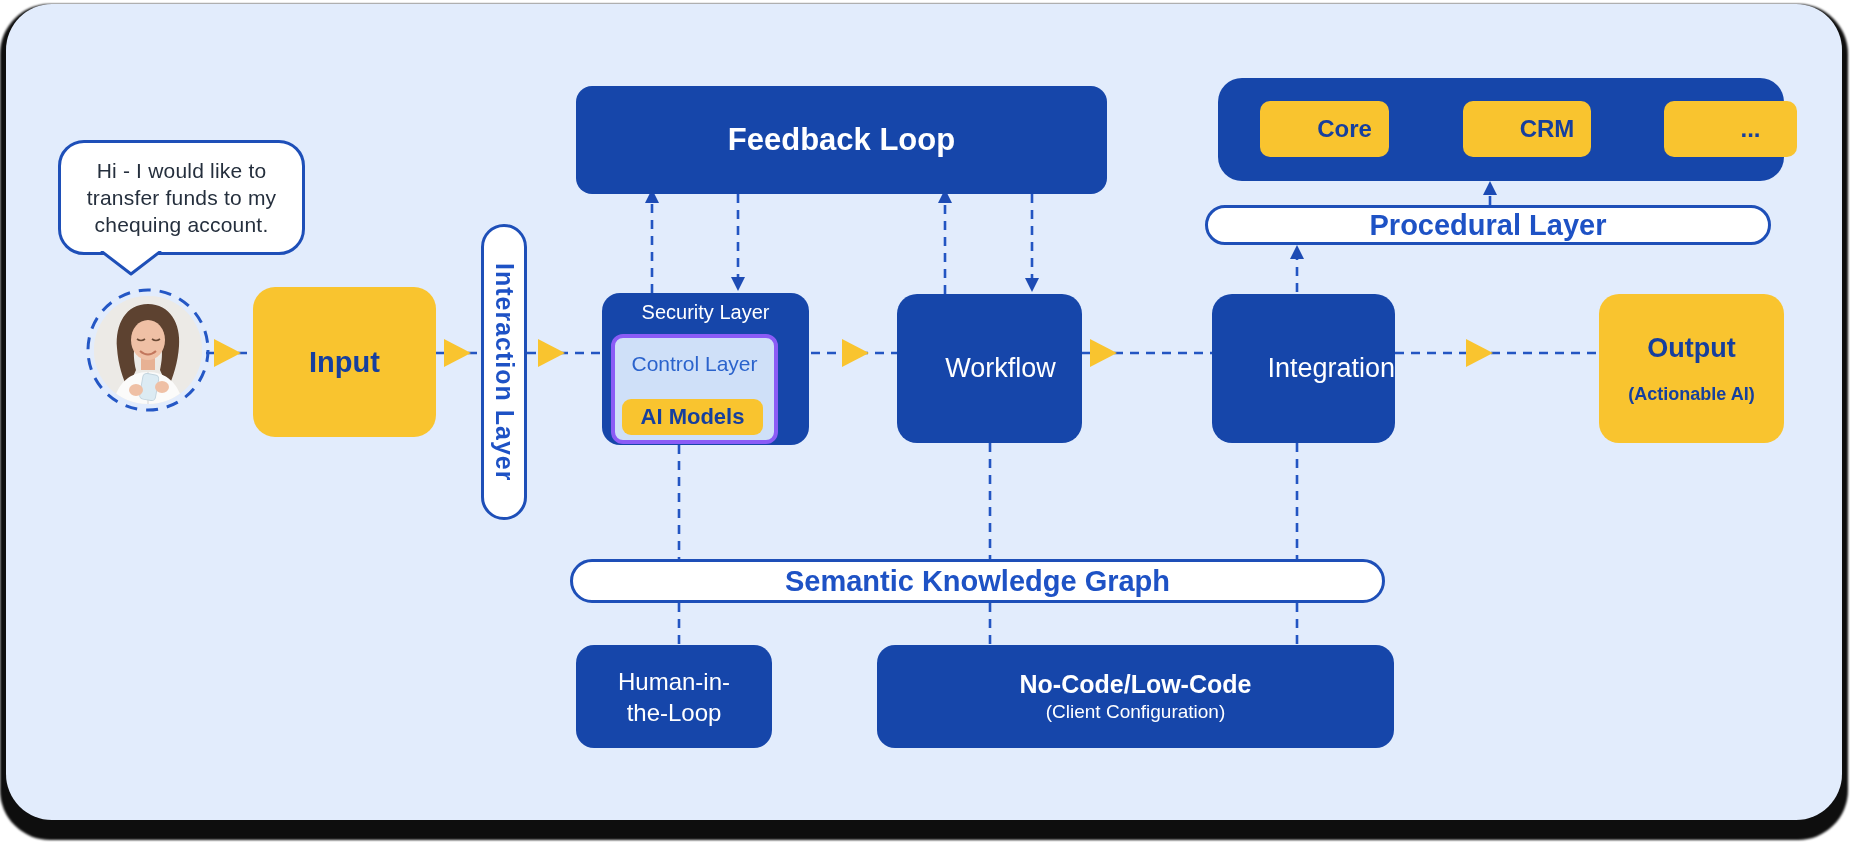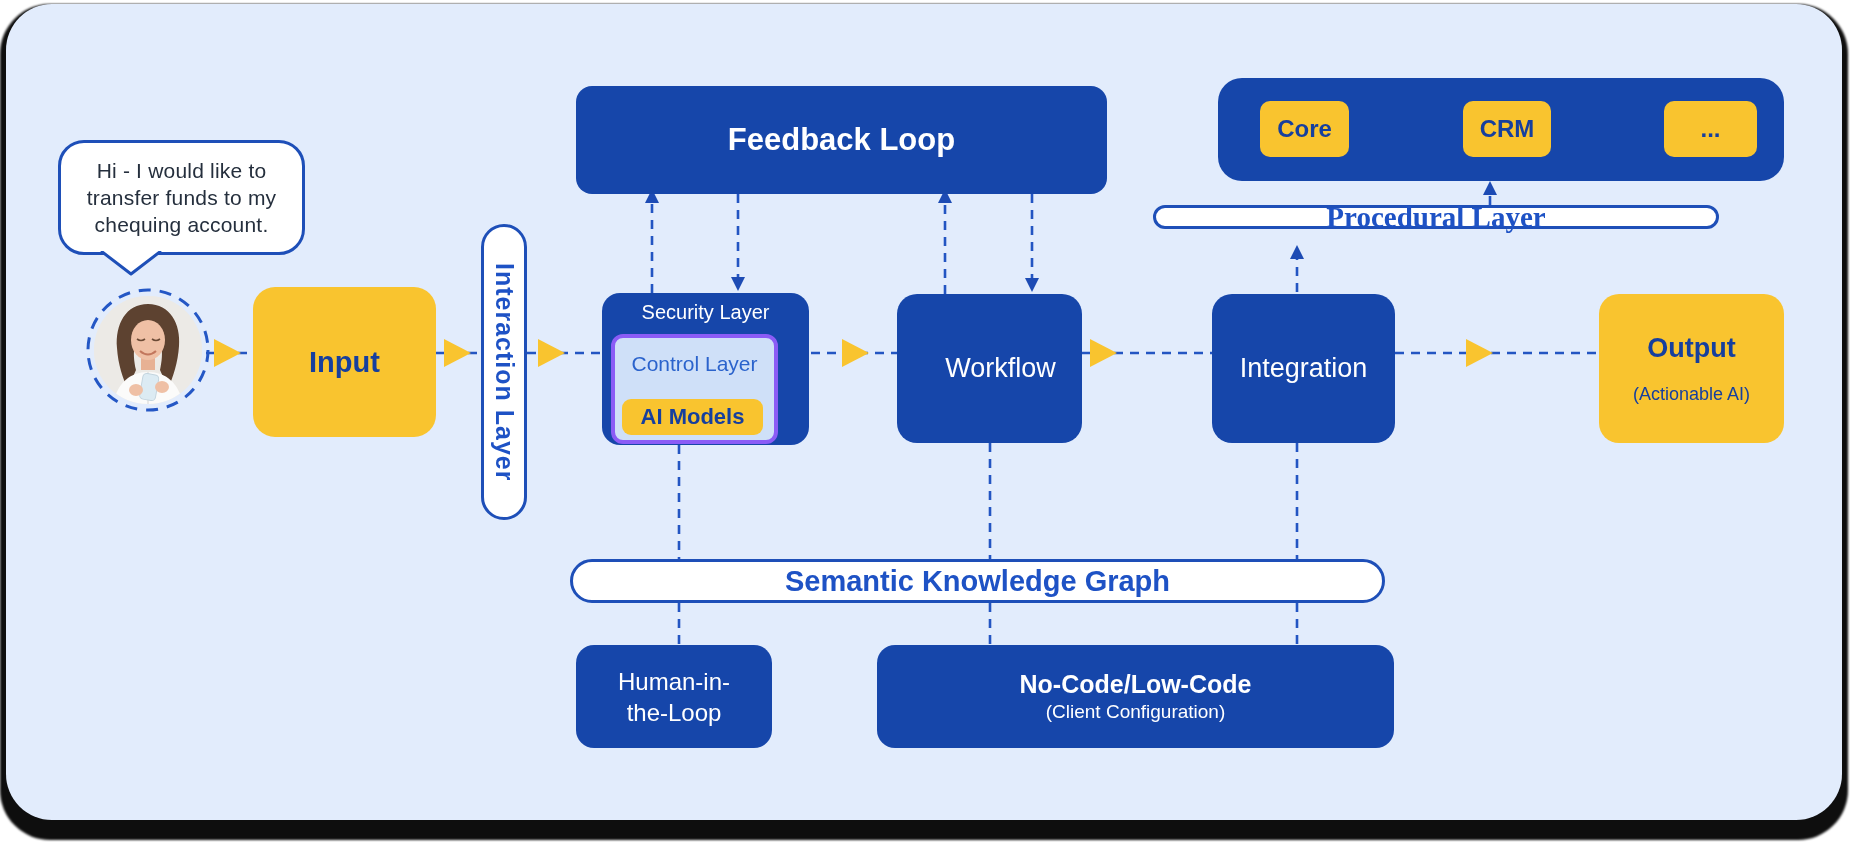--- a/index.html
+++ b/index.html
@@ -39,21 +39,21 @@
   }
   .bubble-tail{position:absolute;left:96px;top:251px;width:70px;height:28px;}
   .vertical-label{
     writing-mode:vertical-rl;text-orientation:mixed;
     font-weight:bold;font-size:25px;color:var(--pill-text);letter-spacing:1px;white-space:nowrap;
   }
   .stack{display:flex;flex-direction:column;align-items:center;justify-content:center;}
   .sub{font-size:18px;margin-top:2px;}
   .chip{position:absolute;border-radius:10px;font-weight:bold;font-size:24px;
         display:flex;align-items:center;justify-content:center;
-        background:var(--yellow);color:var(--dark-text);}
+        background:var(--yellow);color:var(--dark-text);padding-left:40px;}
   .security-title{position:absolute;top:8px;left:0;width:100%;text-align:center;
         font-size:20px;font-weight:500;color:#ffffff;}
   .control-box{position:absolute;left:9px;top:41px;width:159px;height:102px;
         background:var(--control-bg);border:4px solid #8b5cf6;border-radius:12px;}
   .control-title{position:absolute;top:14px;left:0;width:100%;text-align:center;
         font-size:21px;font-weight:500;color:var(--control-text);}
   .ai-box{position:absolute;left:7px;top:61px;width:141px;height:36px;border-radius:9px;
         background:var(--yellow);display:flex;align-items:center;justify-content:center;
         font-size:22px;font-weight:bold;color:var(--dark-text);}
   .avatar-ring{position:absolute;left:86px;top:288px;width:124px;height:124px;}
@@ -166,43 +166,43 @@
   </div>
 
   <div class="node box-blue" style="left:576px;top:86px;width:531px;height:108px;border-radius:16px;font-size:31px;font-weight:bold;">
     <span>Feedback Loop</span>
   </div>
 
   <div class="node box-blue" style="left:897px;top:294px;width:185px;height:149px;border-radius:20px;font-size:27px;font-weight:500;padding-left:22px;">
     <span>Workflow</span>
   </div>
 
-  <div class="node box-blue" style="left:1212px;top:294px;width:183px;height:149px;border-radius:20px;font-size:27px;font-weight:500;">
+  <div class="node box-blue" style="left:1212px;top:294px;width:183px;height:149px;border-radius:20px;font-size:27px;font-weight:500;justify-content:flex-end;">
     <span>Integration</span>
   </div>
 
   <div class="node box-blue" style="left:1218px;top:78px;width:566px;height:103px;border-radius:24px;">
   </div>
   <div class="chip" style="left:1260px;top:101px;width:89px;height:56px;">
     <span>Core</span>
   </div>
   <div class="chip" style="left:1463px;top:101px;width:88px;height:56px;">
     <span>CRM</span>
   </div>
   <div class="chip" style="left:1664px;top:101px;width:93px;height:56px;">
     <span>...</span>
   </div>
 
-  <div class="node pill" style="left:1153px;top:205px;width:566px;height:24px;border-radius:22px;font-size:29px;font-family:Liberation Serif, serif;">
+  <div class="node pill" style="left:1205px;top:205px;width:566px;height:40px;border-radius:22px;font-size:29px;">
     <span>Procedural Layer</span>
   </div>
 
   <div class="node box-yellow stack" style="left:1599px;top:294px;width:185px;height:149px;border-radius:20px;">
     <span style="font-size:27px;font-weight:bold;">Output</span>
-    <span class="sub" style="font-weight:normal;margin-top:20px;">(Actionable AI)</span>
+    <span class="sub" style="font-weight:bold;margin-top:20px;">(Actionable AI)</span>
   </div>
 
   <div class="node pill" style="left:570px;top:559px;width:815px;height:44px;border-radius:24px;font-size:29px;">
     <span>Semantic Knowledge Graph</span>
   </div>
 
   <div class="node box-blue stack" style="left:576px;top:645px;width:196px;height:103px;border-radius:18px;font-size:24px;font-weight:500;line-height:31px;">
     <span>Human-in-</span>
     <span>the-Loop</span>
   </div>

